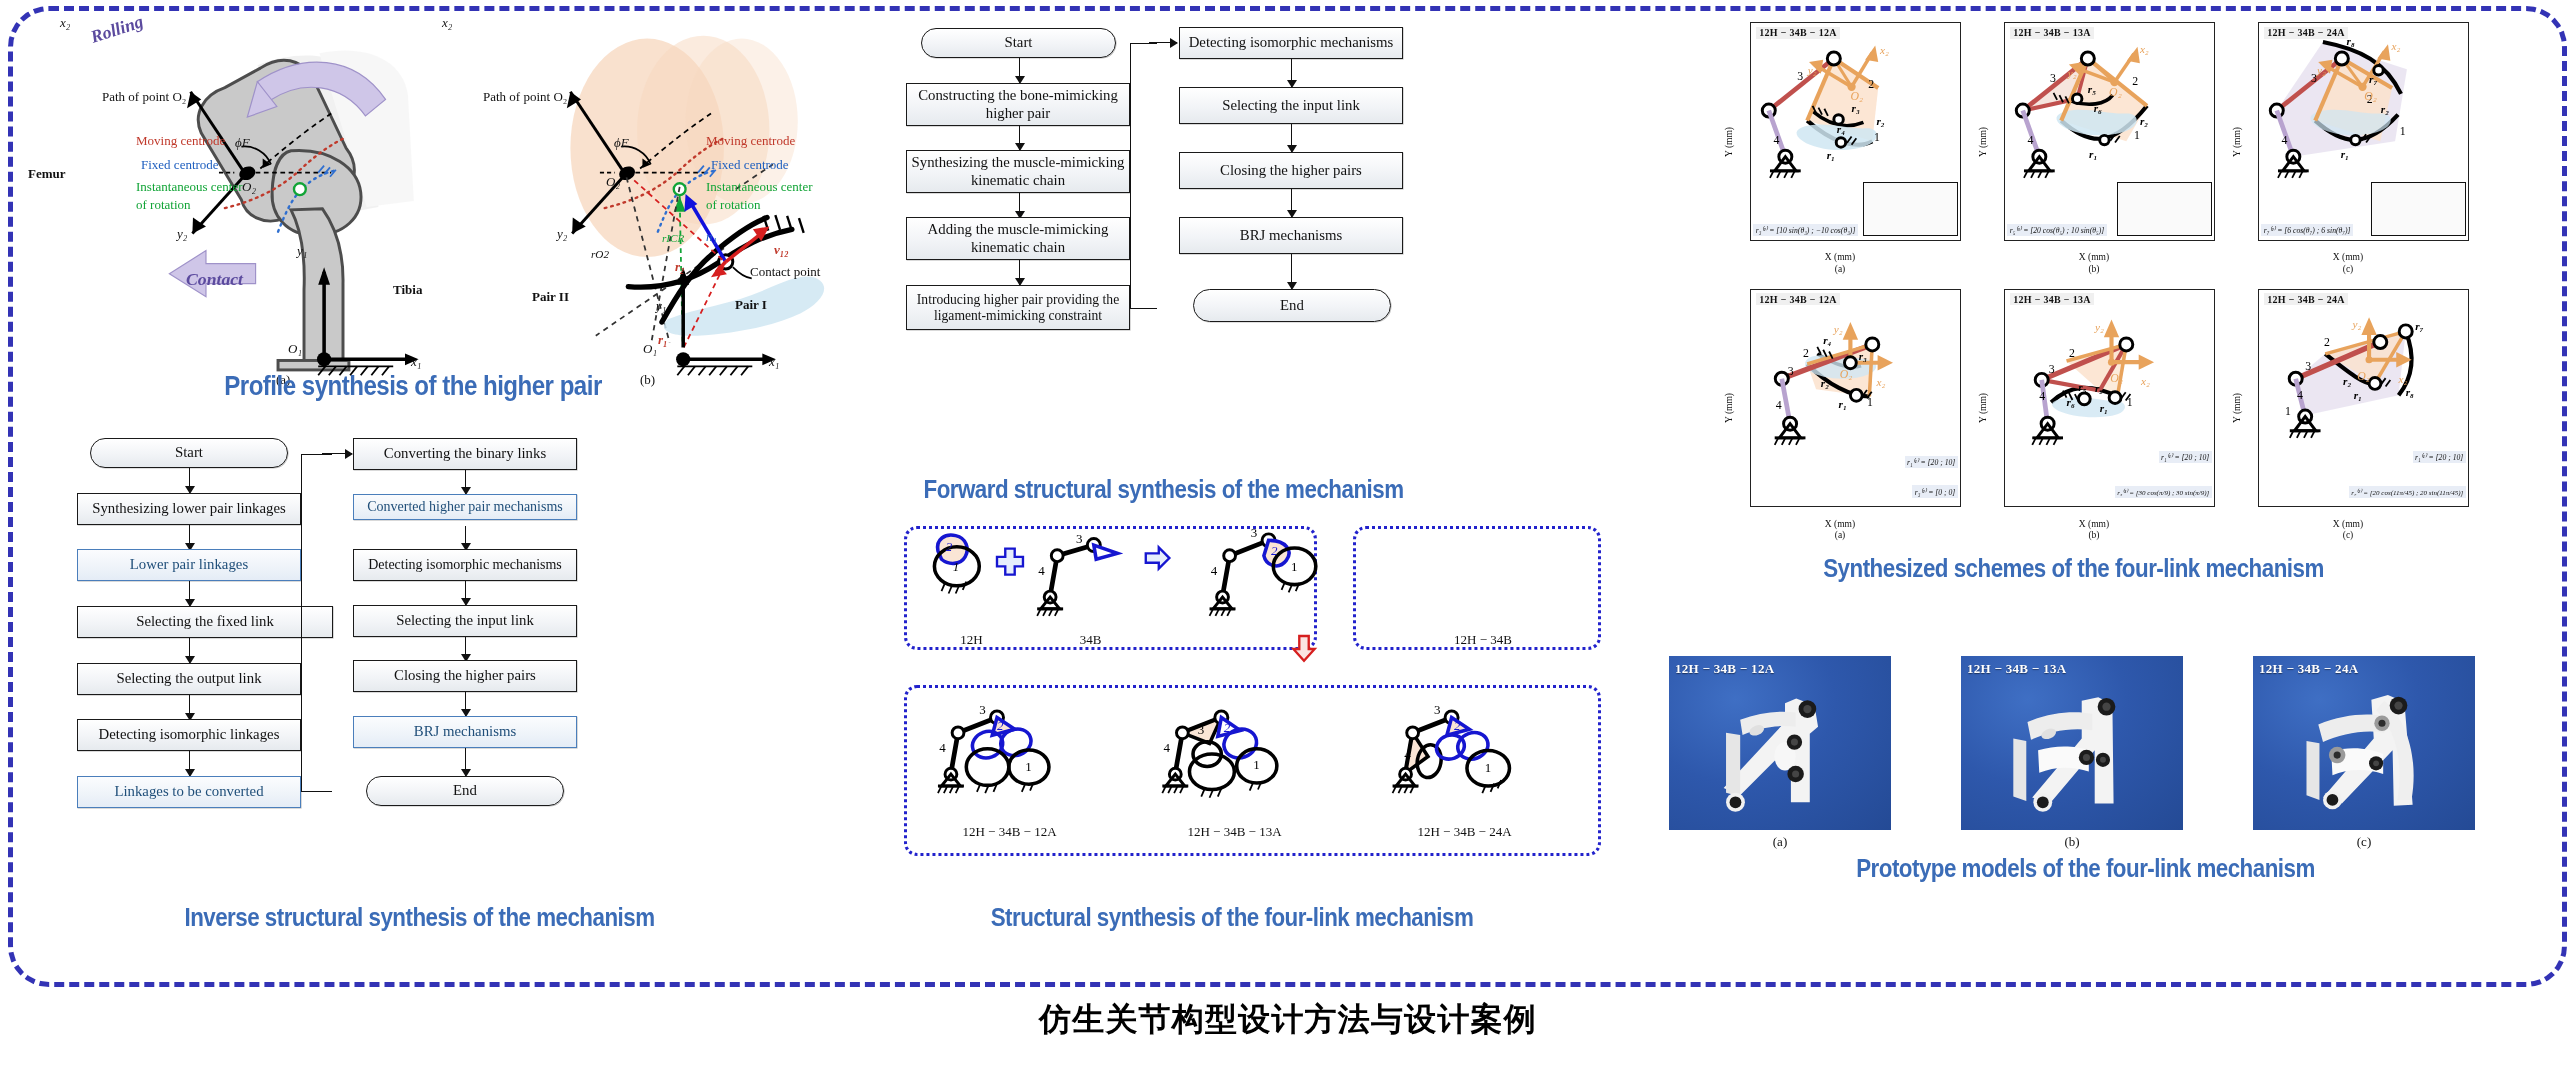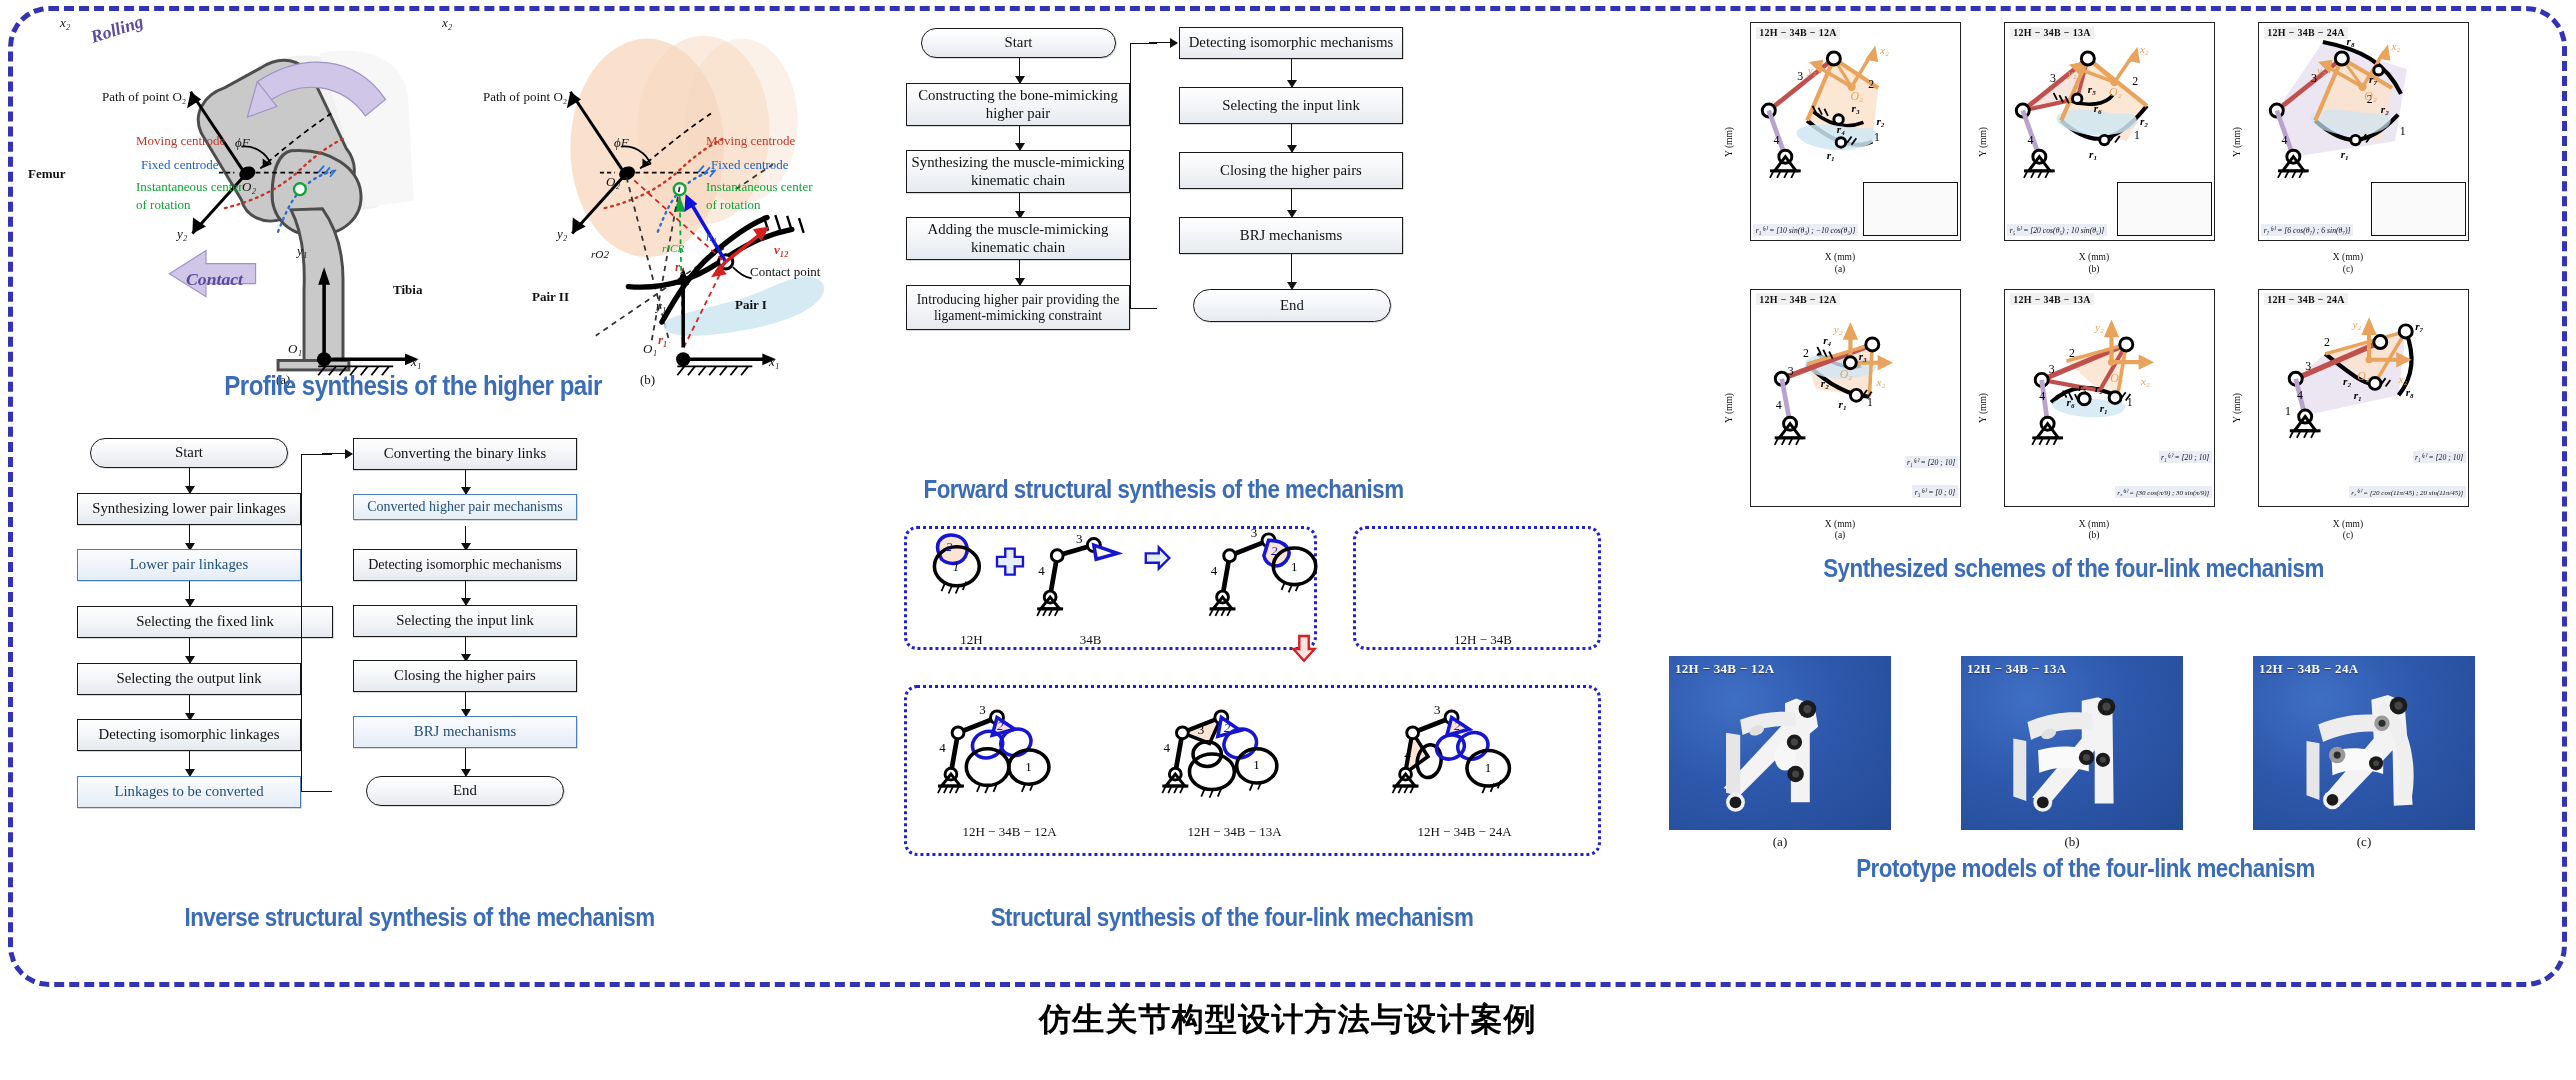--- a/index.html
+++ b/index.html
@@ -243,21 +243,21 @@
   <div class="kt blue" style="left:141px;top:157px;">Fixed centrode</div>
   <div class="kt green" style="left:136px;top:179px;">Instantaneous center</div>
   <div class="kt green" style="left:136px;top:197px;">of rotation</div>
   <div class="kt" style="left:276px;top:372px;">(a)</div>
 
   <div class="kt i" style="left:442px;top:15.4px;">x₂</div>
   <div class="kt i" style="left:557px;top:226px;">y₂</div>
   <div class="kt i" style="left:614px;top:135px;">ϕF</div>
   <div class="kt i" style="left:606px;top:174px;">O₂</div>
   <div class="kt i sm" style="left:591px;top:248px;">rO2</div>
-  <div class="kt i sm green" style="left:646px;top:242px;padding-left:16px;">rICR</div>
+  <div class="kt i sm green" style="left:646px;top:232px;padding-left:16px;">rICR</div>
   <div class="kt i blue" style="left:706px;top:229px;font-weight:normal;">n₁</div>
   <div class="kt i red" style="left:675px;top:259px;font-weight:bold;">r₂</div>
   <div class="kt i red" style="left:774px;top:242px;font-weight:bold;">v₁₂</div>
   <div class="kt i red" style="left:658px;top:332px;font-weight:bold;">r₁</div>
   <div class="kt i" style="left:656px;top:298px;">y₁</div>
   <div class="kt i" style="left:643px;top:341px;">O₁</div>
   <div class="kt i" style="left:769px;top:354px;">x₁</div>
   <div class="kt" style="left:483px;top:89px;">Path of point O₂</div>
   <div class="kt red" style="left:706px;top:133px;">Moving centrode</div>
   <div class="kt blue" style="left:711px;top:157px;">Fixed centrode</div>

